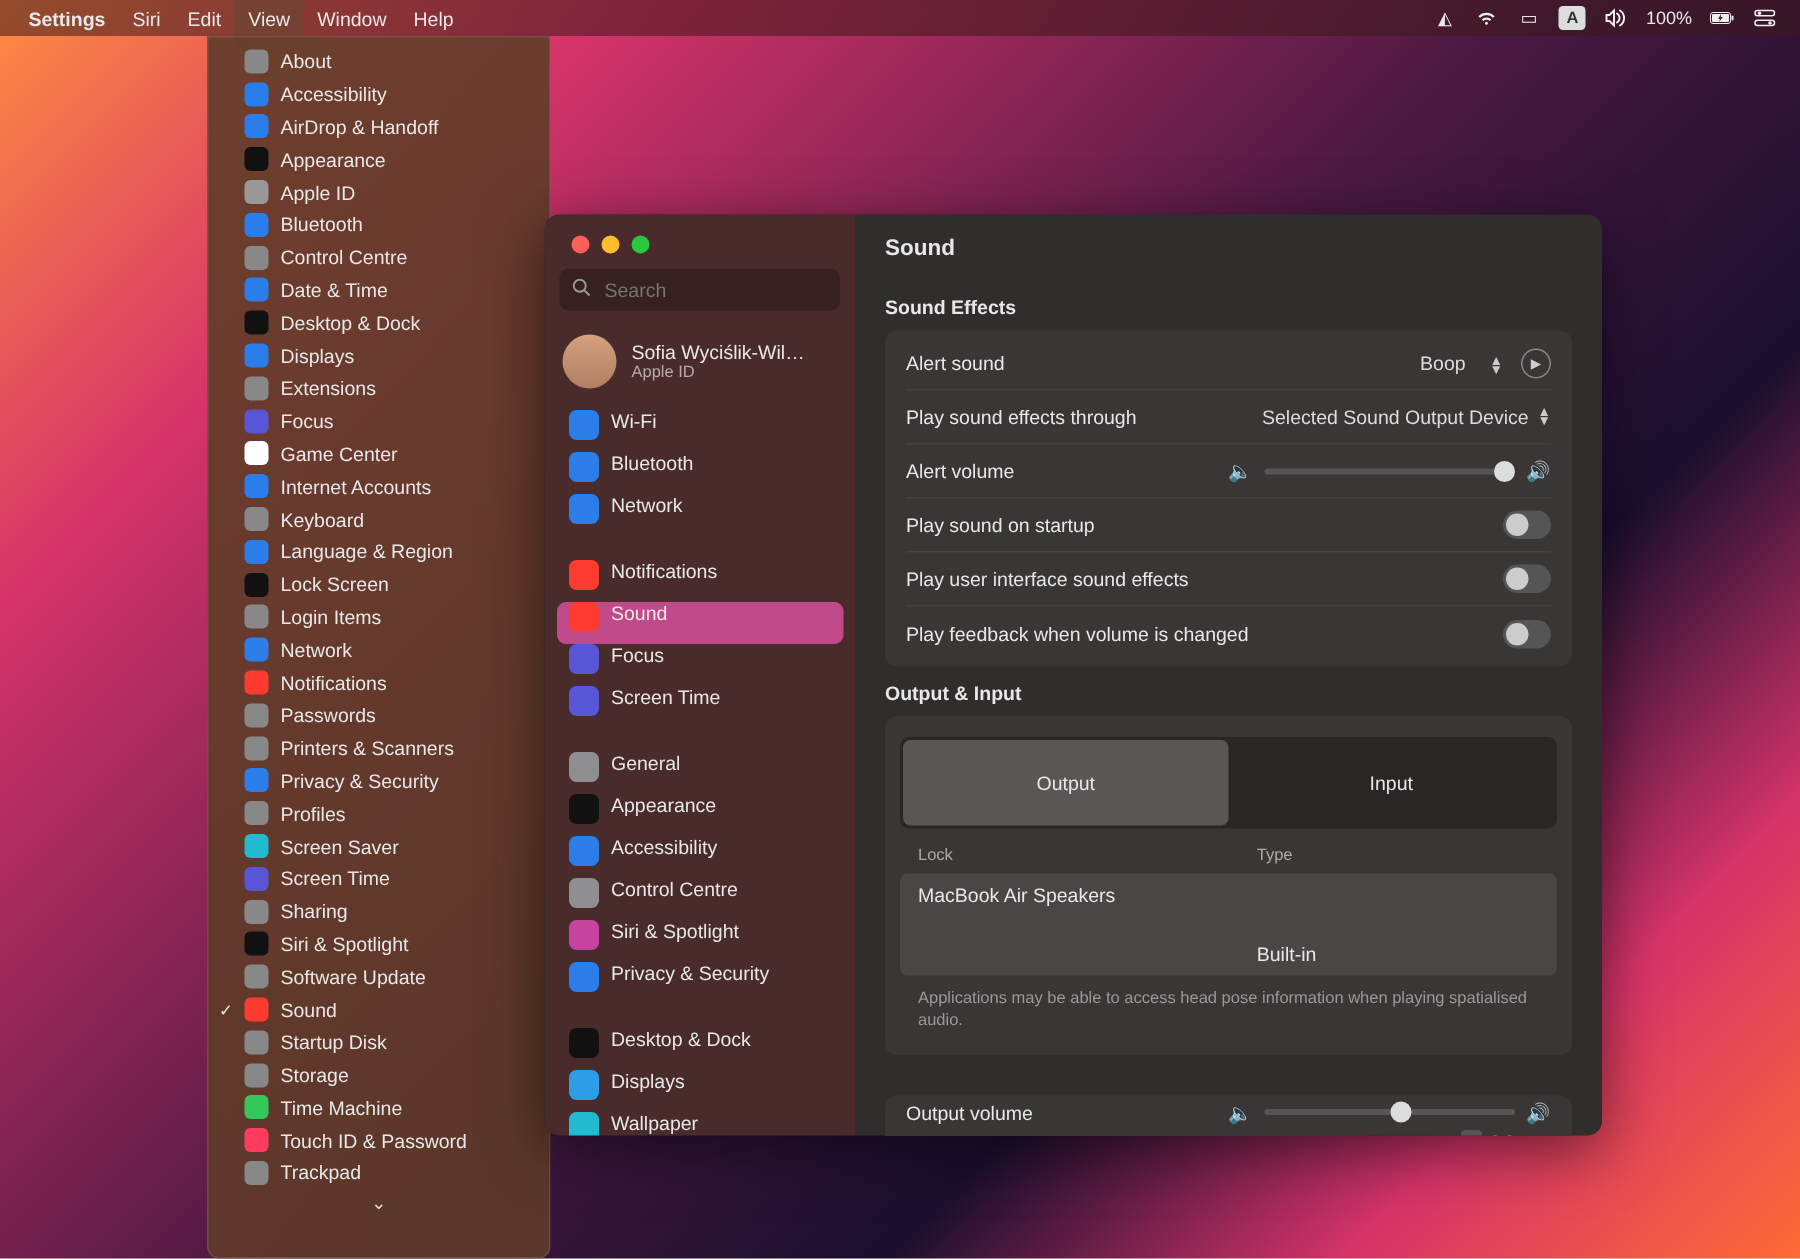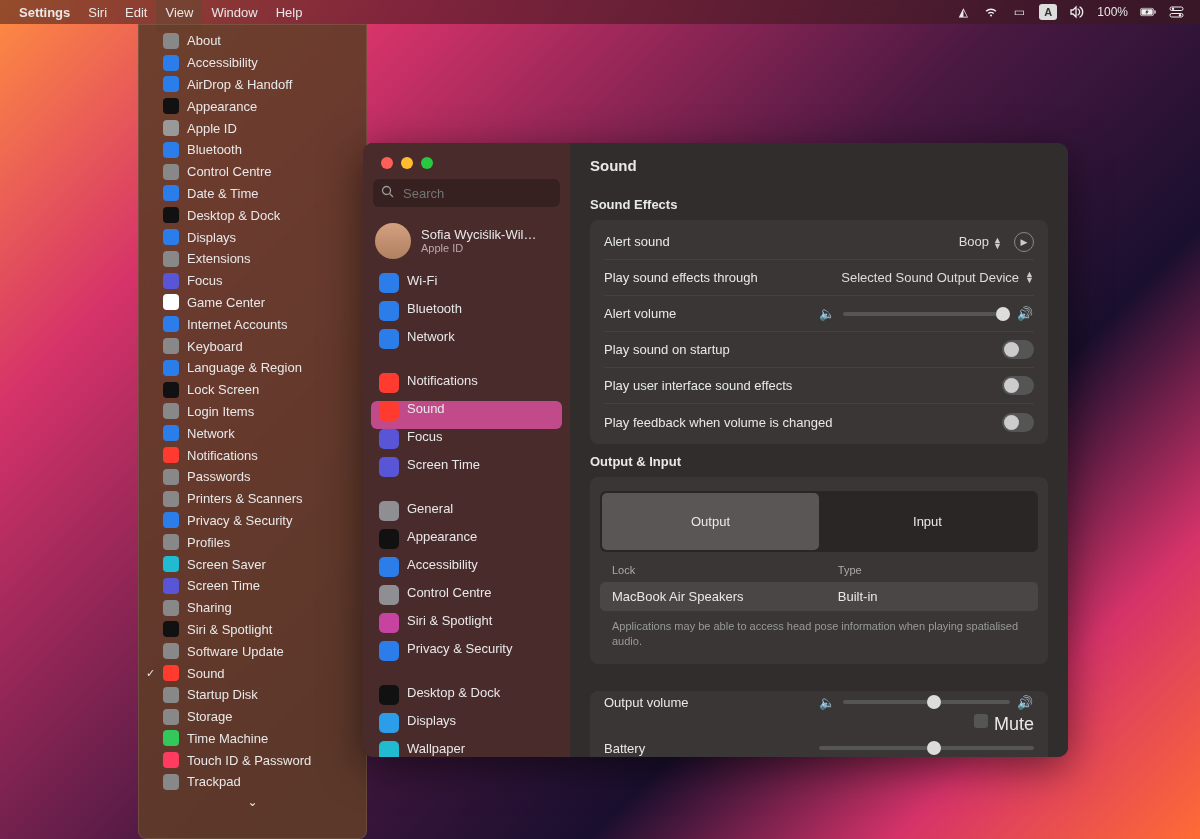--- a/index.html
+++ b/index.html
@@ -73,36 +73,36 @@
 .content-title { font-size:15px; font-weight:600; padding:14px 20px 10px; }
 .content-scroll { position:absolute; top:44px; bottom:0; left:0; right:0; overflow-y:auto; padding: 0 20px 20px; }
 .content-scroll::-webkit-scrollbar { width:14px; }
 .content-scroll::-webkit-scrollbar-thumb { background: rgba(255,255,255,0.15); border-radius:10px; border:4px solid transparent; background-clip:padding-box; }
 .section-title { font-size:13px; font-weight:600; padding: 10px 0 8px; }
 .panel { background:#3a3636; border-radius:8px; padding: 4px 14px; }
 .row { display:flex; align-items:center; min-height:36px; font-size:13px; border-bottom:1px solid rgba(255,255,255,0.06); }
 .row:last-child { border-bottom:none; }
 .row .label { flex:1; }
 .row .value { color:#ddd; display:flex; align-items:center; gap:6px; }
-.selectish { display:flex; align-items:flex-end; gap:4px; }
+.selectish { display:flex; align-items:flex-end; gap:16px; }
 .updown { font-size:9px; line-height:0.6; color:#ccc; }
 .play-btn { width:20px; height:20px; border:1.5px solid #888; border-radius:50%; display:flex; align-items:center; justify-content:center; font-size:9px; color:#ccc; margin-left:6px;}
 .slider-wrap { display:flex; align-items:center; gap:8px; flex:1; max-width:230px; }
 .slider-track { flex:1; height:4px; background:#555; border-radius:2px; position:relative; }
 .slider-knob { position:absolute; top:-5px; width:14px; height:14px; background:#ddd; border-radius:50%; }
 .vol-icon { font-size:13px; color:#aaa; }
 .toggle { width:32px; height:19px; background:#555; border-radius:10px; position:relative; }
 .toggle::after { content:""; position:absolute; top:2px; left:2px; width:15px; height:15px; background:#ccc; border-radius:50%; }
 .seg { display:flex; background:#2a2626; border-radius:6px; padding:2px; margin:6px 0; }
 .seg-btn { flex:1; text-align:center; padding:21px 0; font-size:13px; border-radius:5px; }
 .seg-btn.active { background:#5a5656; }
 .tbl-head { display:flex; font-size:11px; color:#aaa; padding:6px 12px; }
 .tbl-head .c1{flex:1.2;} .tbl-head .c2{flex:1;}
 .tbl-row { display:flex; padding:7px 12px; background:#4a4646; border-radius:5px; font-size:13px; }
-.tbl-row .c1{flex:1.2;} .tbl-row .c2{flex:1;}
+.tbl-row .c1{flex:1.2;} .tbl-row .c2{flex:1;margin-top:39px;}
 .note { font-size:11px; color:#999; padding:8px 12px 10px; line-height:1.4; }
 .mute-row { display:flex; justify-content:flex-end; align-items:flex-start; gap:6px; font-size:18px; padding:4px 0 2px; }
 .checkbox { width:14px; height:14px; background:#555; border-radius:3px; }
 .balance-labels { display:flex; justify-content:space-between; font-size:11px; color:#aaa; padding:0 2px; margin-top:-6px; }
 </style>
 </head>
 <body>
 
 <div class="menubar">
   <div class="menu-item bold">Settings</div>

